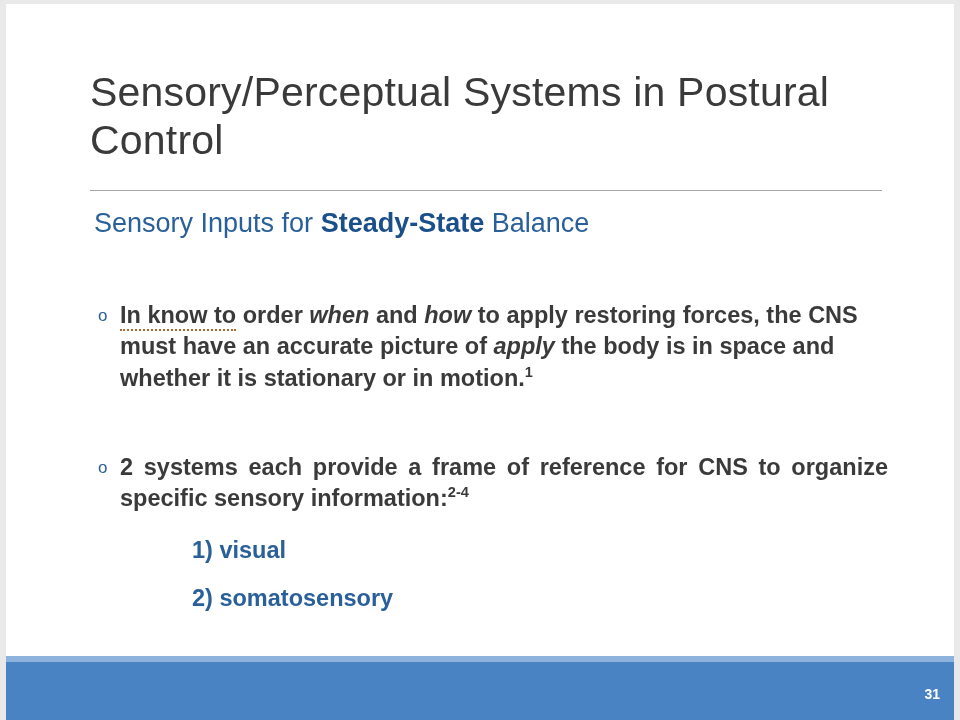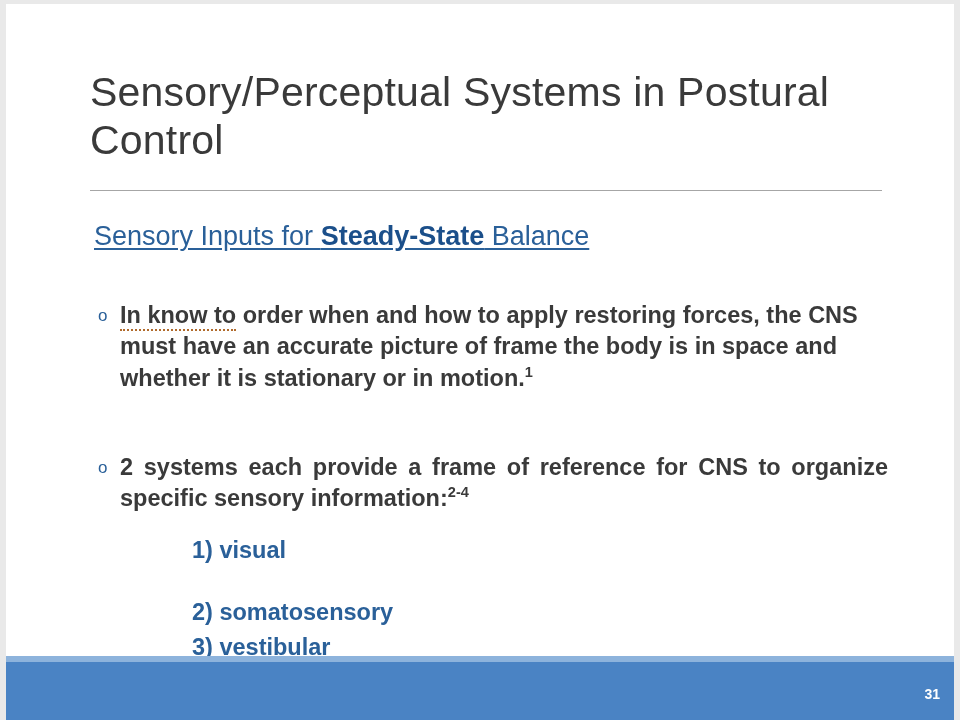--- a/index.html
+++ b/index.html
@@ -40,24 +40,23 @@
     position: absolute;
     left: 84px;
     top: 186px;
     width: 792px;
     height: 1px;
     background: #a6a6a6;
   }
   .subhead {
     position: absolute;
     left: 88px;
-    top: 217px;
+    top: 204px;
     font-size: 27px;
     color: #2a6099;
-    text-decoration: underline;
     text-underline-offset: 3px;
     white-space: nowrap;
   }
   .subhead .bold {
     font-weight: bold;
     color: #1b4f8a;
   }
   .bullet-block {
     position: absolute;
     left: 92px;
@@ -82,39 +81,40 @@
     font-size: 23.5px;
     line-height: 1.33;
     color: #3a3a3a;
     font-weight: 600;
     flex: 1;
   }
   .justify {
     text-align: justify;
   }
   .it {
+    font-style: italic;
   }
   .spell {
     border-bottom: 2px dotted #b06a2c;
     padding-bottom: 1px;
   }
   sup {
     font-size: 0.62em;
     vertical-align: super;
     line-height: 0;
   }
   .numlist {
     position: absolute;
     left: 186px;
     color: #2a6099;
     font-size: 23.5px;
     font-weight: 600;
   }
   .n1 { top: 533px; text-align: center; }
-  .n2 { top: 595px; }
+  .n2 { top: 581px; }
   .n3 { top: 630px; }
   .footer-bar {
     position: absolute;
     left: 0;
     bottom: 0;
     width: 960px;
     height: 58px;
     background: #4a83c4;
   }
   .footer-accent {
@@ -142,33 +142,32 @@
 
   <div class="title">Sensory/Perceptual Systems in Postural Control</div>
 
   <div class="divider"></div>
 
   <div class="subhead"><span>Sensory Inputs for </span><span class="bold">Steady-State</span><span> Balance</span></div>
 
   <div class="bullet-block b1">
     <div class="bullet-row">
       <div class="marker">o</div>
-      <div class="btext"><span class="spell">In know to</span><span> order </span><span class="it">when</span><span> and </span><span class="it">how</span><span> to apply restoring forces, the CNS must have an accurate picture of </span><span class="it">frame</span><span> the body is in space and whether it is stationary or in motion.</span><sup>1</sup></div>
+      <div class="btext"><span class="spell">In know to</span><span> order </span><span class="it">when</span><span> and </span><span class="it">how</span><span> to apply restoring forces, the CNS must have an accurate picture of </span><span class="it">apply</span><span> the body is in space and whether it is stationary or in motion.</span><sup>1</sup></div>
     </div>
   </div>
 
   <div class="bullet-block b2">
     <div class="bullet-row">
       <div class="marker">o</div>
       <div class="btext justify"><span>2 systems each provide a frame of reference for CNS to organize specific sensory information:</span><sup>2-4</sup></div>
     </div>
   </div>
 
   <div class="numlist n1">1) visual</div>
   <div class="numlist n2">2) somatosensory</div>
-  <div class="numlist n3">3) vestibular</div>
 
   <div class="footer-accent"></div>
   <div class="footer-bar">
     <div class="page-num">31</div>
   </div>
 
 </div>
 
 </body></html>

